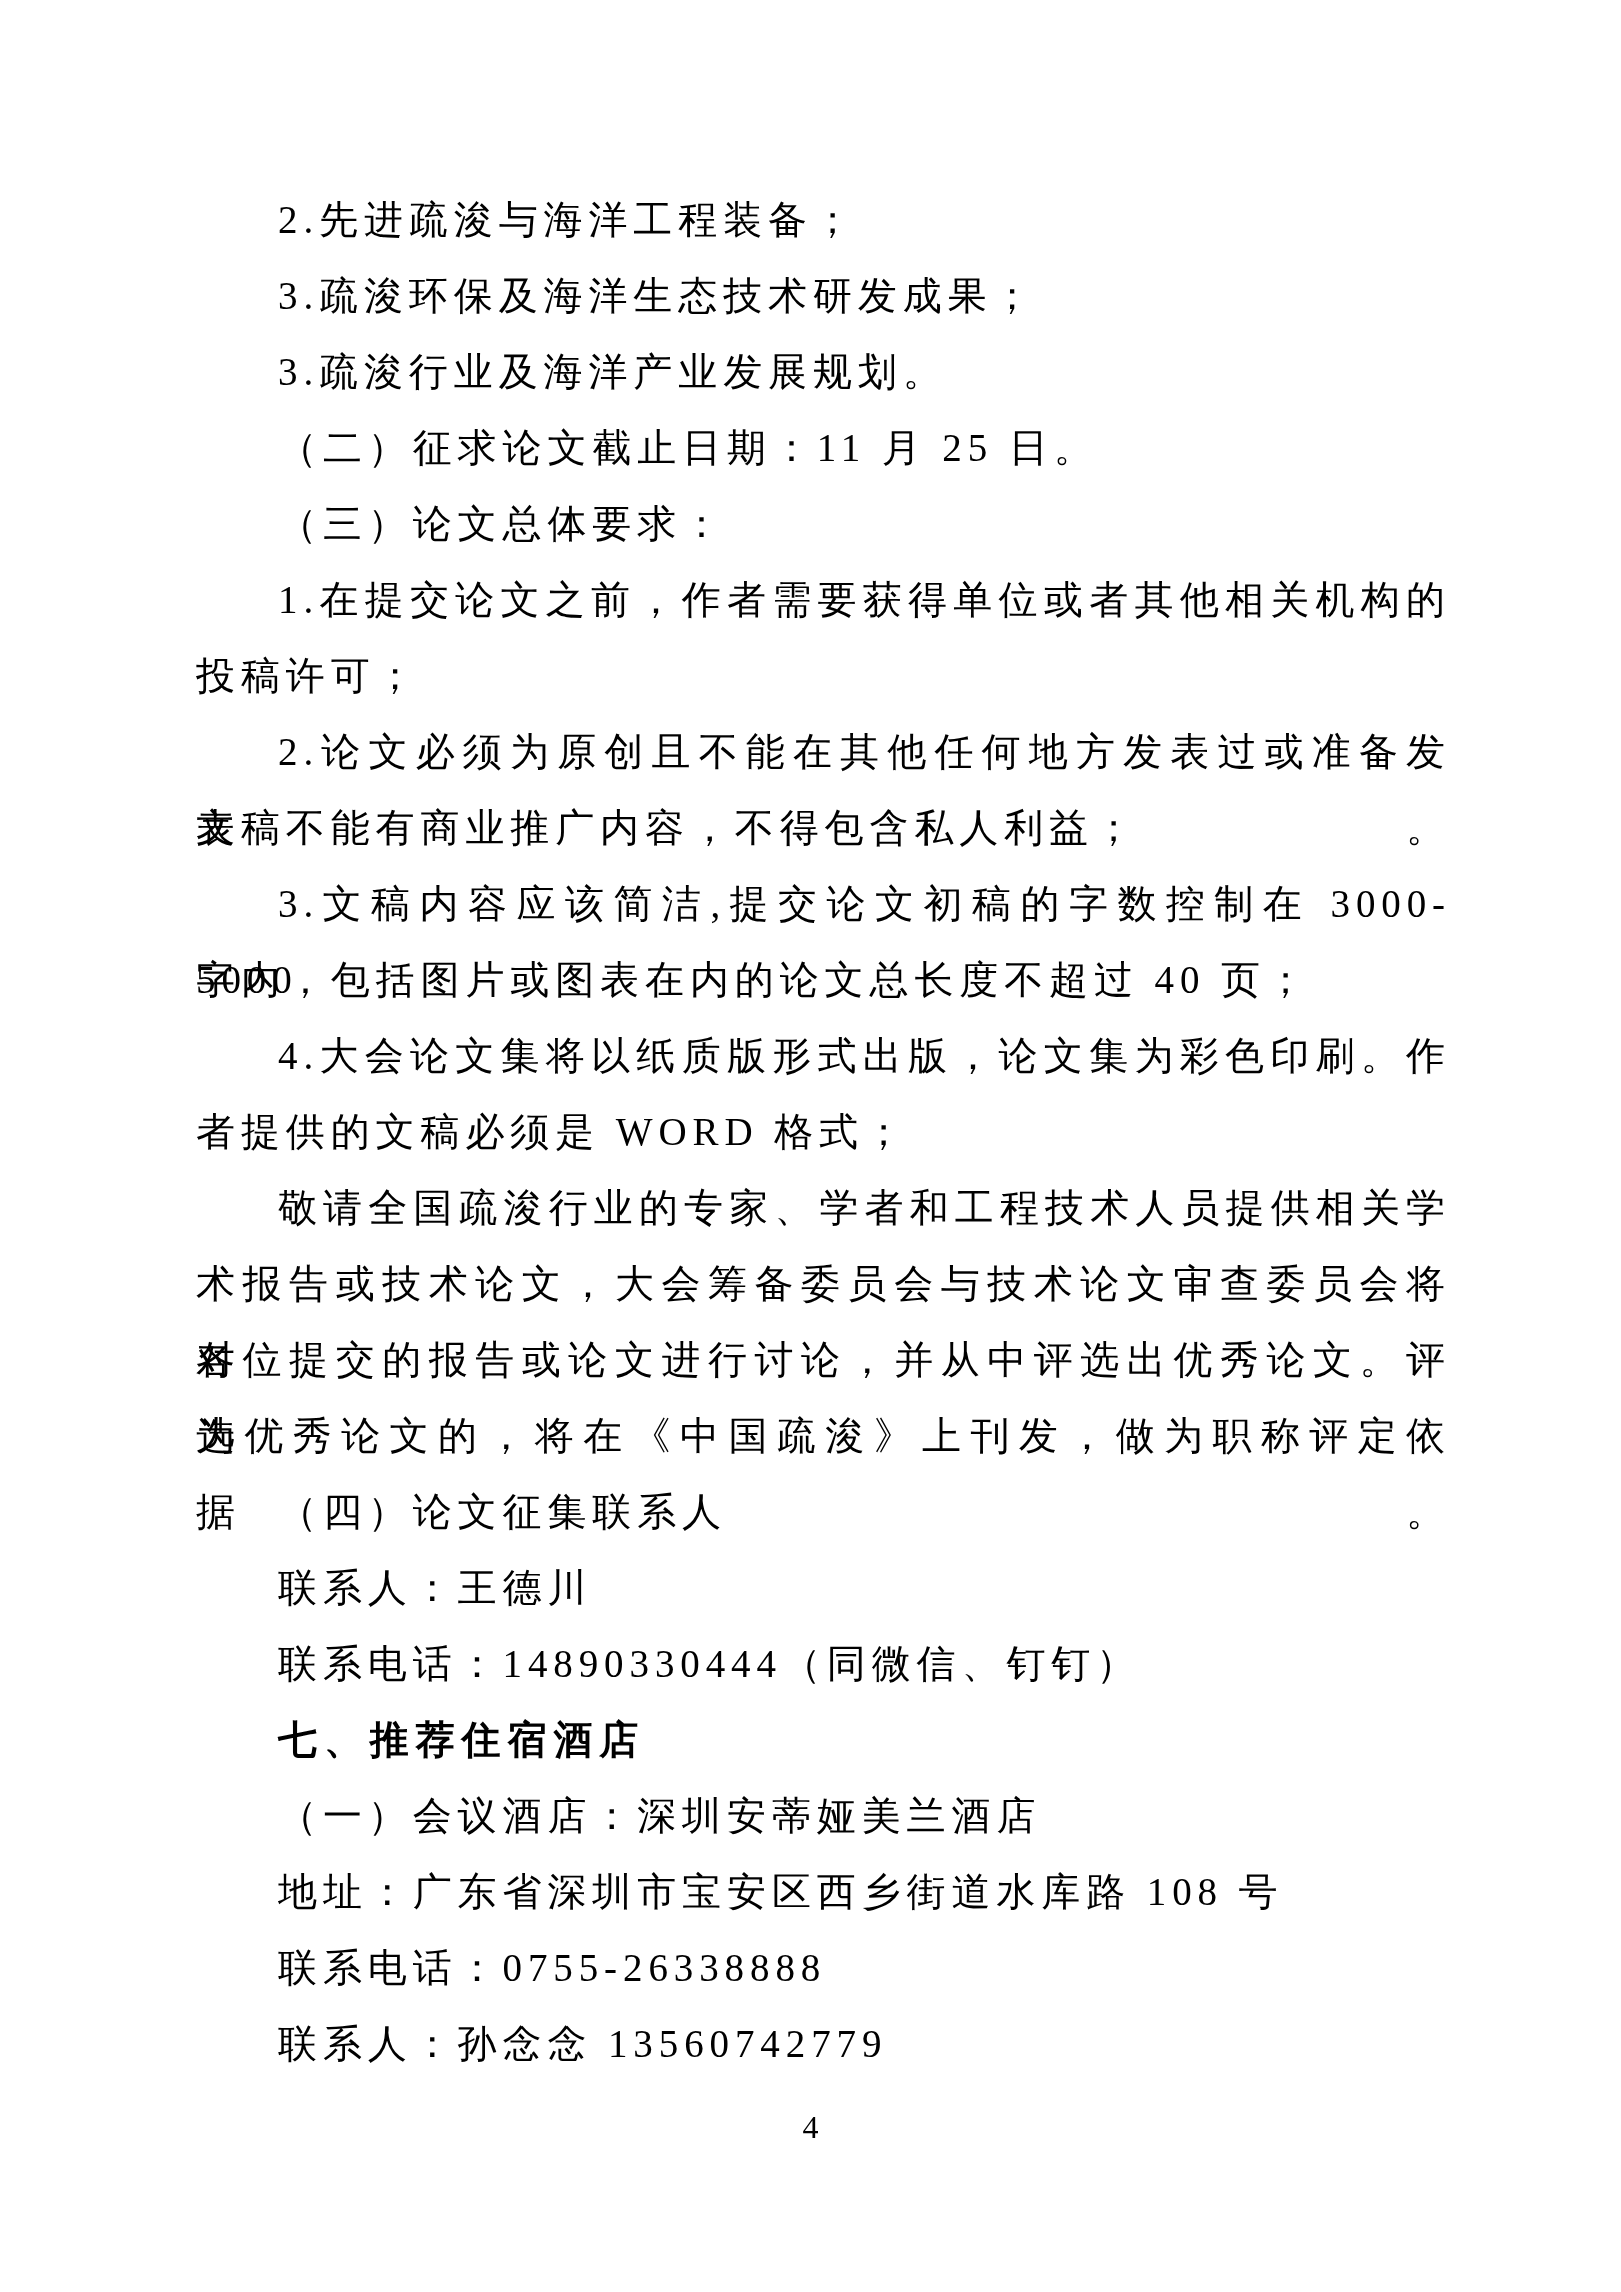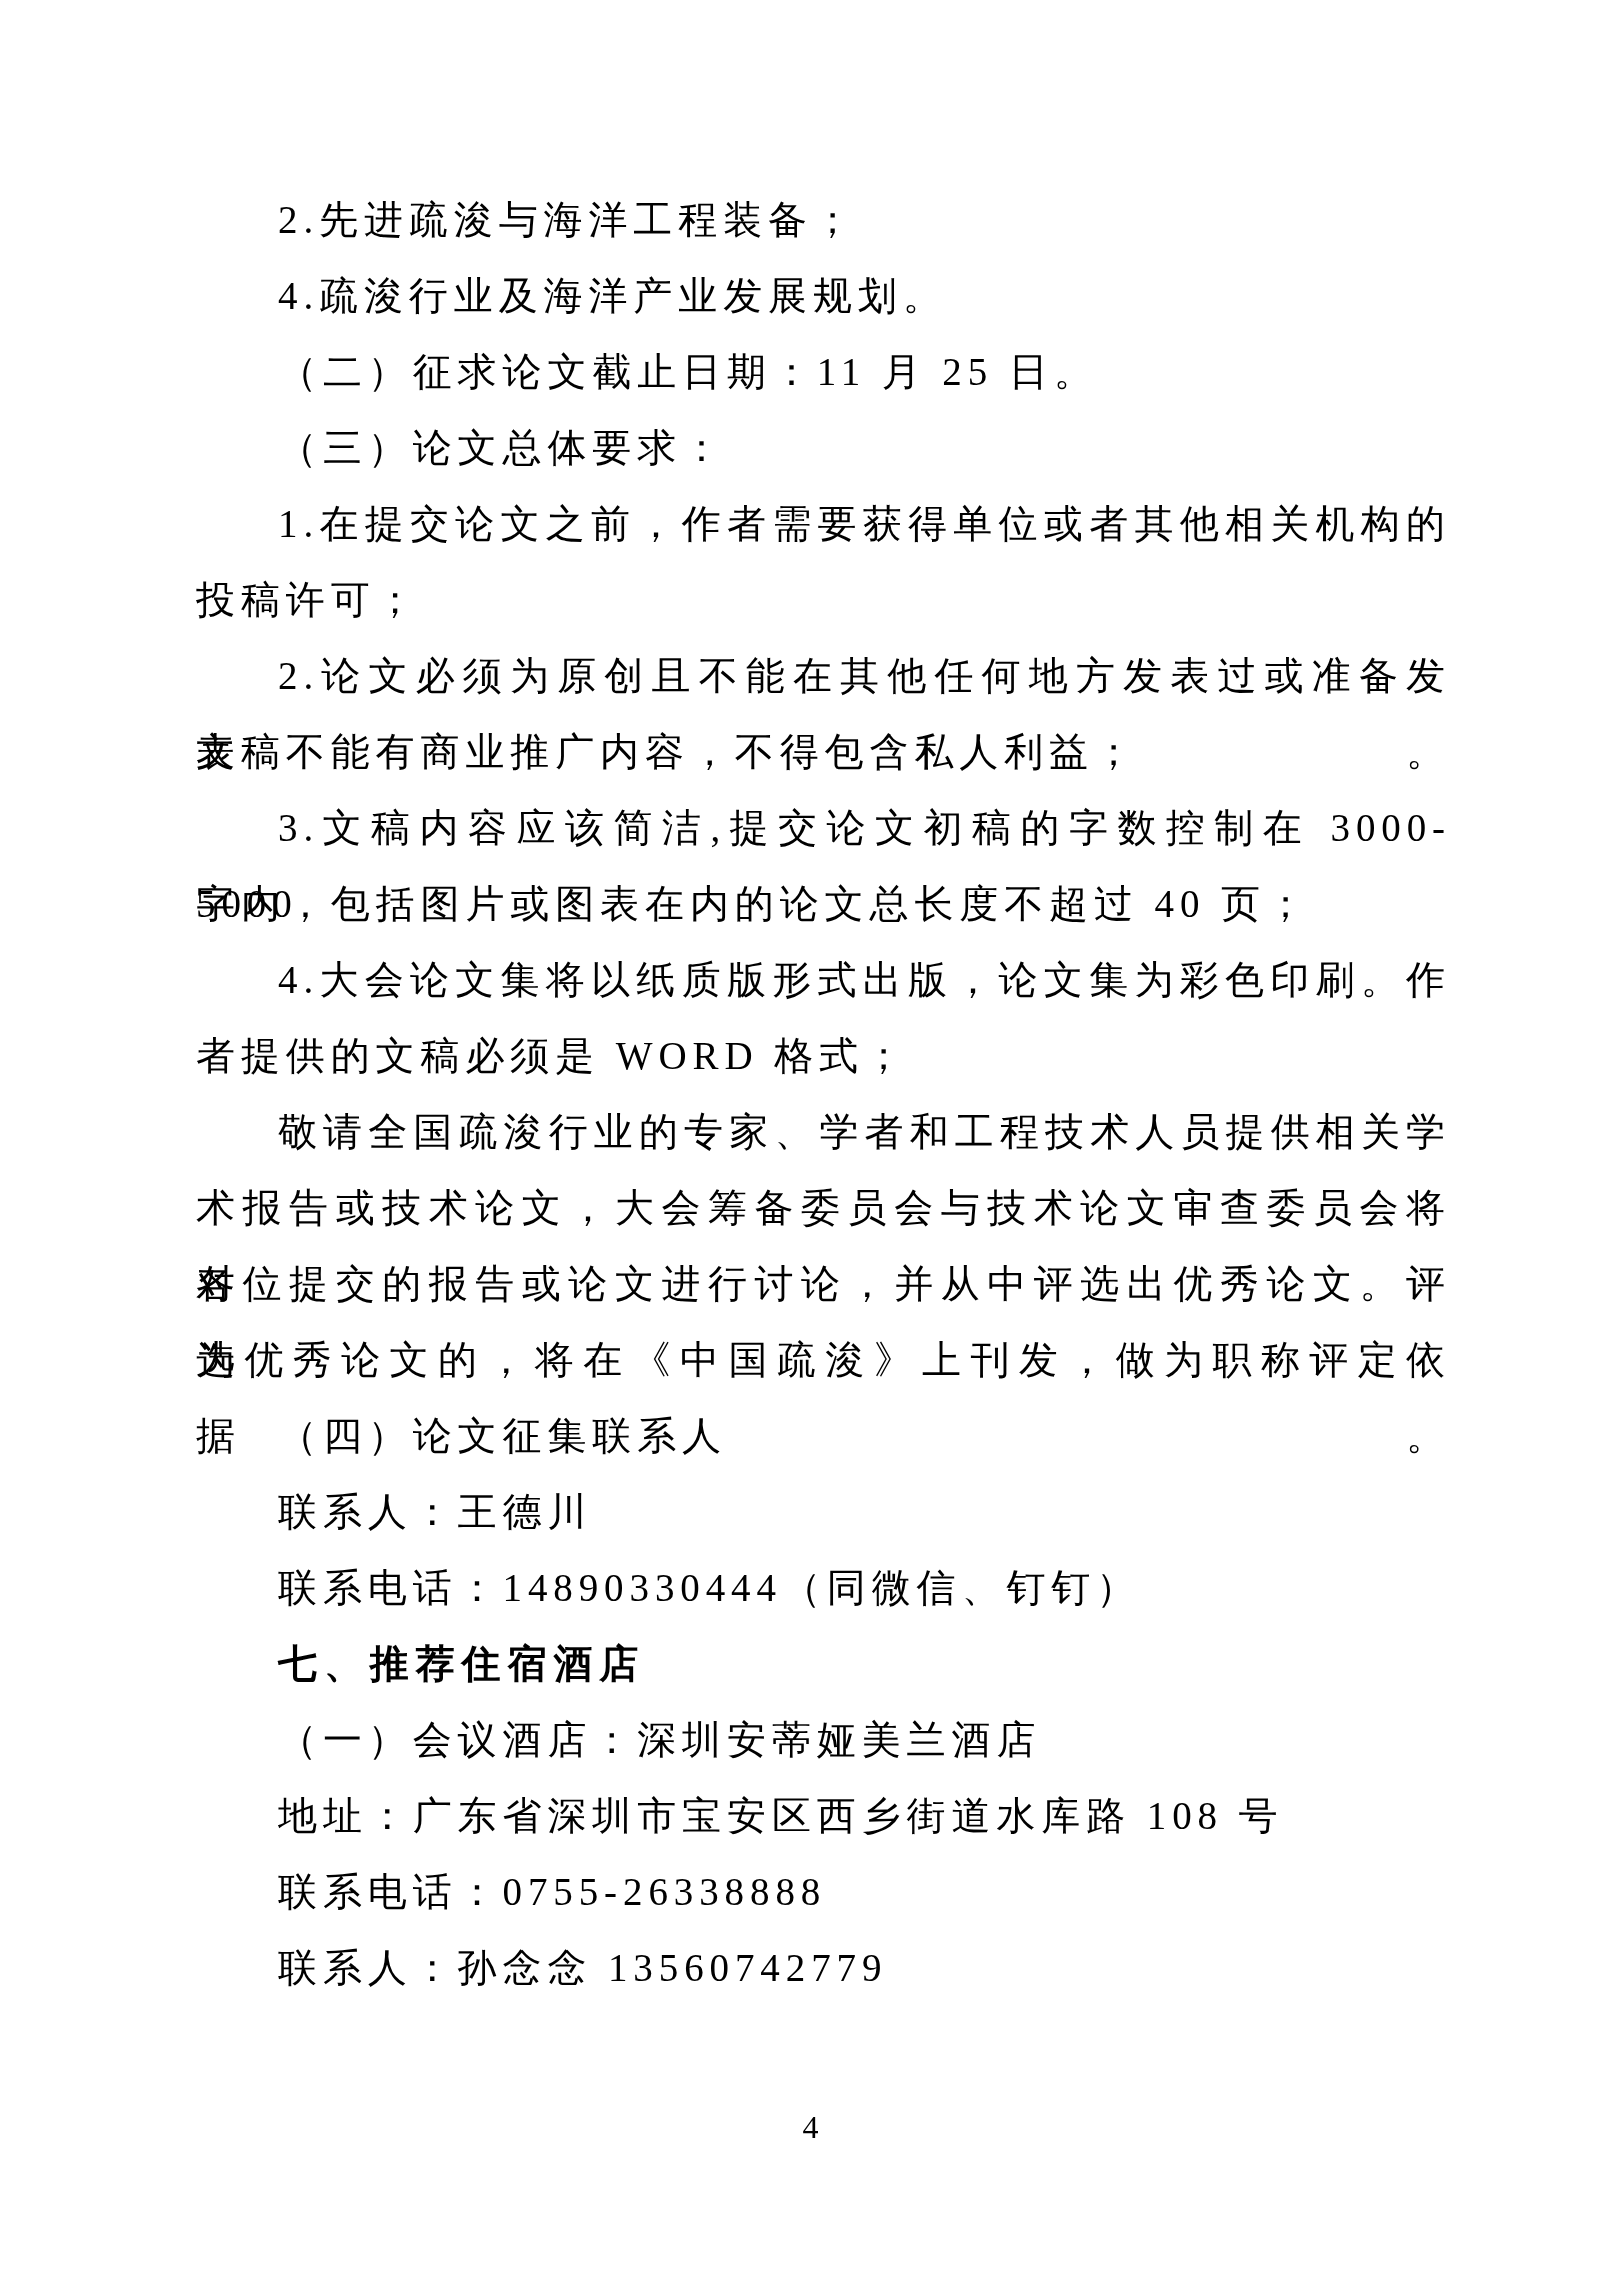--- a/index.html
+++ b/index.html
@@ -53,21 +53,22 @@
     line-height: 45px;
     letter-spacing: 0;
   }
 </style>
 </head>
 <body>
 
 <div class="page">
   <div class="content">
     <div class="line indent">2.先进疏浚与海洋工程装备；</div>
-    <div class="line indent">4.疏浚行业及海洋产业发展规划。</div>
+    <div class="line indent">3.疏浚环保及海洋生态技术研发成果；</div>
+    <div class="line indent">3.疏浚行业及海洋产业发展规划。</div>
     <div class="line indent">（二）征求论文截止日期：11 月 25 日。</div>
     <div class="line indent">（三）论文总体要求：</div>
     <div class="line indent full">1.在提交论文之前，作者需要获得单位或者其他相关机构的</div>
     <div class="line">投稿许可；</div>
     <div class="line indent full">2.论文必须为原创且不能在其他任何地方发表过或准备发表。</div>
     <div class="line">文稿不能有商业推广内容，不得包含私人利益；</div>
     <div class="line indent full">3.文稿内容应该简洁,提交论文初稿的字数控制在 3000-5000</div>
     <div class="line">字内，包括图片或图表在内的论文总长度不超过 40 页；</div>
     <div class="line indent full">4.大会论文集将以纸质版形式出版，论文集为彩色印刷。作</div>
     <div class="line">者提供的文稿必须是 WORD 格式；</div>

